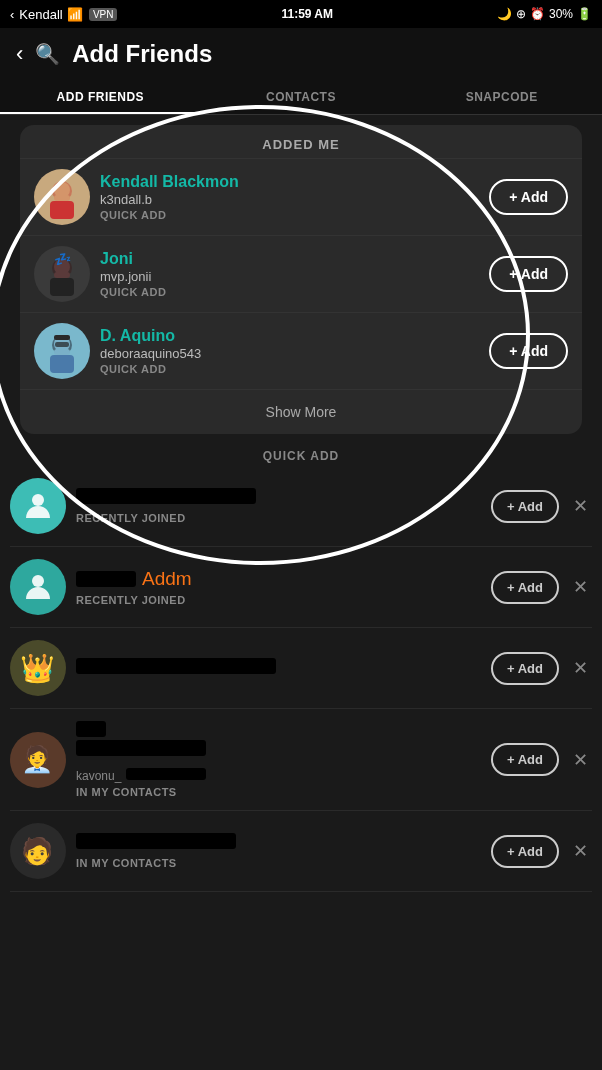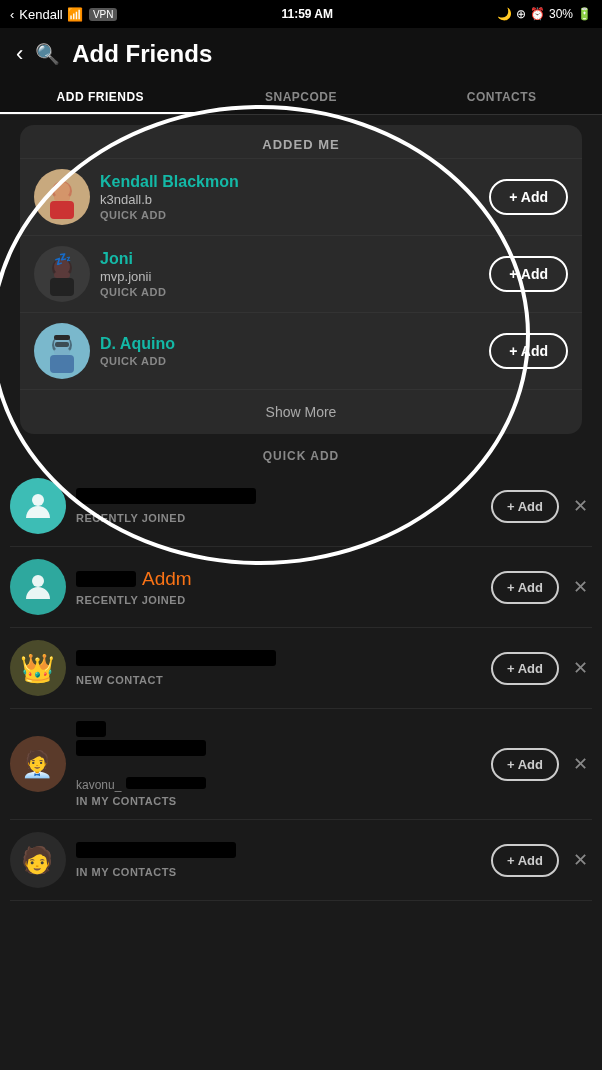--- a/index.html
+++ b/index.html
@@ -329,22 +329,22 @@
 </div>
 
 <div class="header">
   <span class="header-back">‹</span>
   <span class="header-search-icon">🔍</span>
   <span class="header-title">Add Friends</span>
 </div>
 
 <div class="tabs">
   <div class="tab active">ADD FRIENDS</div>
+  <div class="tab">CONTACTS</div>
   <div class="tab">SNAPCODE</div>
-  <div class="tab">CONTACTS</div>
 </div>
 
 <div style="position:relative; margin: 10px 10px 0; z-index:1;">
 
   <div class="circle-overlay"></div>
 
   <div class="section-card">
     <div class="section-title">ADDED ME</div>
 
     <div class="friend-item">
@@ -389,20 +389,21 @@
           <circle cx="22" cy="16" r="10" fill="#4a6a7a"></circle>
           <rect x="10" y="26" width="24" height="18" rx="4" fill="#4a7aaa"></rect>
           <circle cx="22" cy="15" r="8" fill="#7ab0c8"></circle>
           <rect x="15" y="13" width="14" height="5" rx="2" fill="#222" opacity="0.7"></rect>
           <rect x="14" y="20" width="16" height="6" rx="3" fill="#7ab0c8"></rect>
           <rect x="14" y="6" width="16" height="5" rx="2" fill="#2a2a2a"></rect>
         </svg>
       </div>
       <div class="friend-info">
         <div class="friend-name">D. Aquino</div>
+        <div class="friend-username">deboraaquino543</div>
         <div class="friend-label">QUICK ADD</div>
       </div>
       <button class="add-btn">+ Add</button>
     </div>
 
     <div class="show-more">Show More</div>
   </div>
 </div>
 
 <div style="background:#1a1a1a; text-align:center; padding:6px 0 2px;">
@@ -451,39 +452,36 @@
       <button class="x-btn">✕</button>
     </div>
   </div>
 
   <div class="quick-item">
     <div class="avatar-crown">
       <span style="font-size:28px;">👑</span>
     </div>
     <div class="friend-info">
       <div class="redacted-name" style="width:200px;"></div>
-      <div style="margin-top:4px;">
-        <div class="friend-label">NEW CONTACT</div>
-      </div>
     </div>
     <div class="quick-item-btns">
       <button class="add-btn-sm">+ Add</button>
       <button class="x-btn">✕</button>
     </div>
   </div>
 
   <div class="quick-item">
     <div class="avatar-glasses">
       <span style="font-size:26px;">🧑‍💼</span>
     </div>
     <div class="friend-info">
       <div style="display:flex;flex-direction:column;gap:3px;">
         <div class="redacted-name" style="width:30px;display:inline-block;"></div>
         <div class="redacted-name" style="width:130px;"></div>
-        <div style="margin-top:15px;">
+        <div style="margin-top:6px;">
           <span style="color:#888;font-size:12px;">kavonu_</span>
           <span class="redacted-username" style="width:80px;"></span>
         </div>
       </div>
       <div style="margin-top:2px;">
         <div class="friend-label">IN MY CONTACTS</div>
       </div>
     </div>
     <div class="quick-item-btns">
       <button class="add-btn-sm">+ Add</button>

